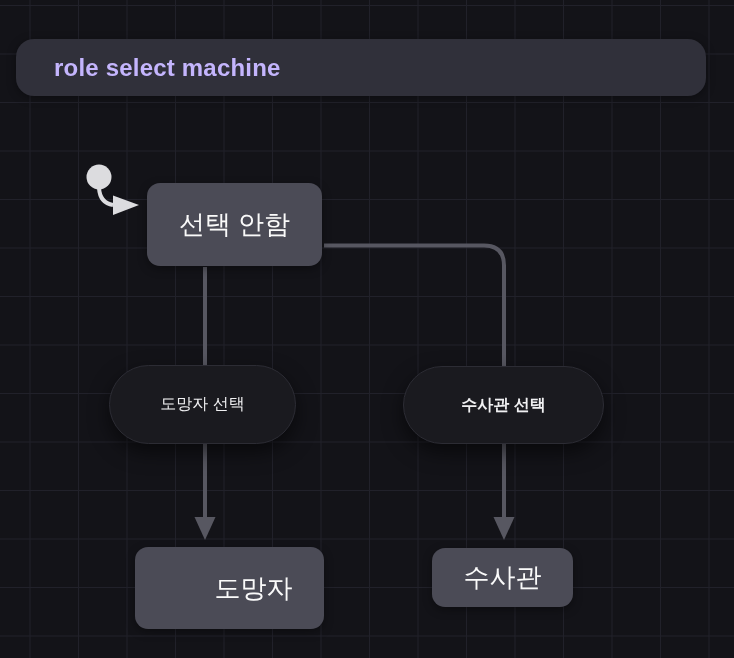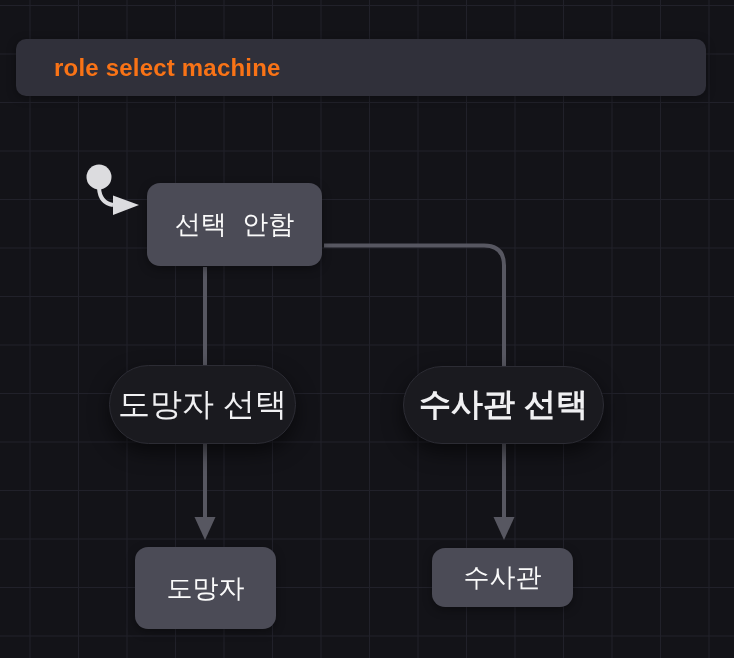--- a/index.html
+++ b/index.html
@@ -23,58 +23,58 @@
   .edges-layer {
     position: absolute;
     left: 0; top: 0;
     width: 734px; height: 658px;
   }
   .title-bar {
     position: absolute;
     left: 16px; top: 39px;
     width: 690px; height: 57px;
     background: #30303a;
-    border-radius: 10px;
+    border-radius: 18px;
     display: flex;
     align-items: center;
     padding-left: 38px;
     box-sizing: border-box;
-    color: #f97316;
+    color: #c4b5fd;
     font-size: 24px;
     font-weight: 700;
     letter-spacing: 0.2px;
     box-shadow: 0 2px 10px rgba(0,0,0,0.35);
   }
   .state-node {
     position: absolute;
     background: #4b4b56;
     border-radius: 13px;
     display: flex;
     align-items: center;
     justify-content: center;
     color: #fafafa;
     font-size: 26px;
     font-weight: 500;
     box-shadow: 0 3px 10px rgba(0,0,0,0.35);
     cursor: pointer;
   }
-  #state-none         { left: 147px; top: 183px; width: 175px; height: 83px; font-family: Liberation Mono, monospace; }
-  #state-fugitive     { left: 135px; top: 547px; width: 141px; height: 82px; }
+  #state-none         { left: 147px; top: 183px; width: 175px; height: 83px; }
+  #state-fugitive     { left: 135px; top: 547px; width: 141px; height: 82px; padding-left: 48px; }
   #state-investigator { left: 432px; top: 548px; width: 141px; height: 59px; }
   .event-pill {
     position: absolute;
     background: #1a1a1f;
     border: 1px solid #2c2c34;
     border-radius: 42px;
     box-sizing: border-box;
     display: flex;
     align-items: center;
     justify-content: center;
     color: #f0f0f2;
-    font-size: 32px;
+    font-size: 16px;
     font-weight: 500;
     box-shadow: 0 8px 20px rgba(0,0,0,0.55);
     cursor: pointer;
   }
   #event-fugitive     { left: 109px; top: 365px; width: 187px; height: 79px; }
   #event-investigator { left: 403px; top: 366px; width: 201px; height: 78px; font-weight: bold; }
 </style>
 </head>
 <body>
 

